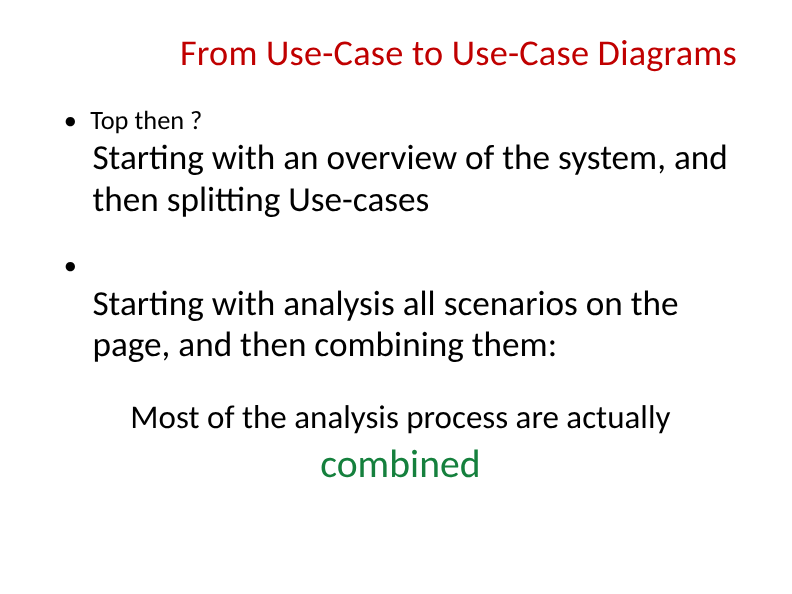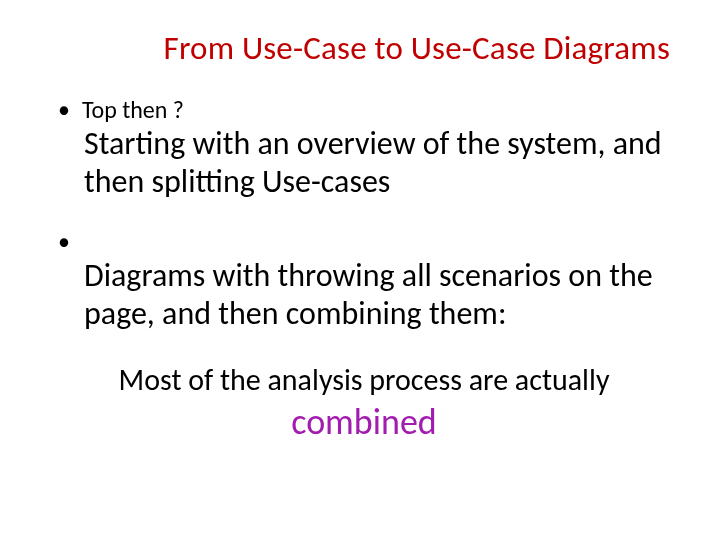--- a/index.html
+++ b/index.html
@@ -47,21 +47,21 @@
       font-size: 32px;
       line-height: 1.18;
       padding-left: 26px;
     }
     .footer-line {
       font-size: 30px;
       text-align: center;
       margin-top: 24px;
     }
     .combined {
-      color: #a21caf;
+      color: #15803d;
       font-size: 36px;
       font-weight: 400;
       text-align: center;
       margin-top: 2px;
     }
   </style>
 </head>
 <body>
 
 <div class="slide">
@@ -74,20 +74,20 @@
         <span class="bullet">•</span>
         <span class="bullet-text">Top then ?</span>
       </div>
       <div class="sub-text">Starting with an overview of the system, and then splitting Use-cases</div>
     </div>
 
     <div class="bullet-item">
       <div class="bullet-line">
         <span class="bullet">•</span>
       </div>
-      <div class="sub-text">Diagrams with throwing all scenarios on the page, and then combining them:</div>
+      <div class="sub-text">Starting with analysis all scenarios on the page, and then combining them:</div>
     </div>
 
     <div class="footer-line">Most of the analysis process are actually</div>
     <div class="combined">combined</div>
 
   </div>
 </div>
 
 </body></html>

